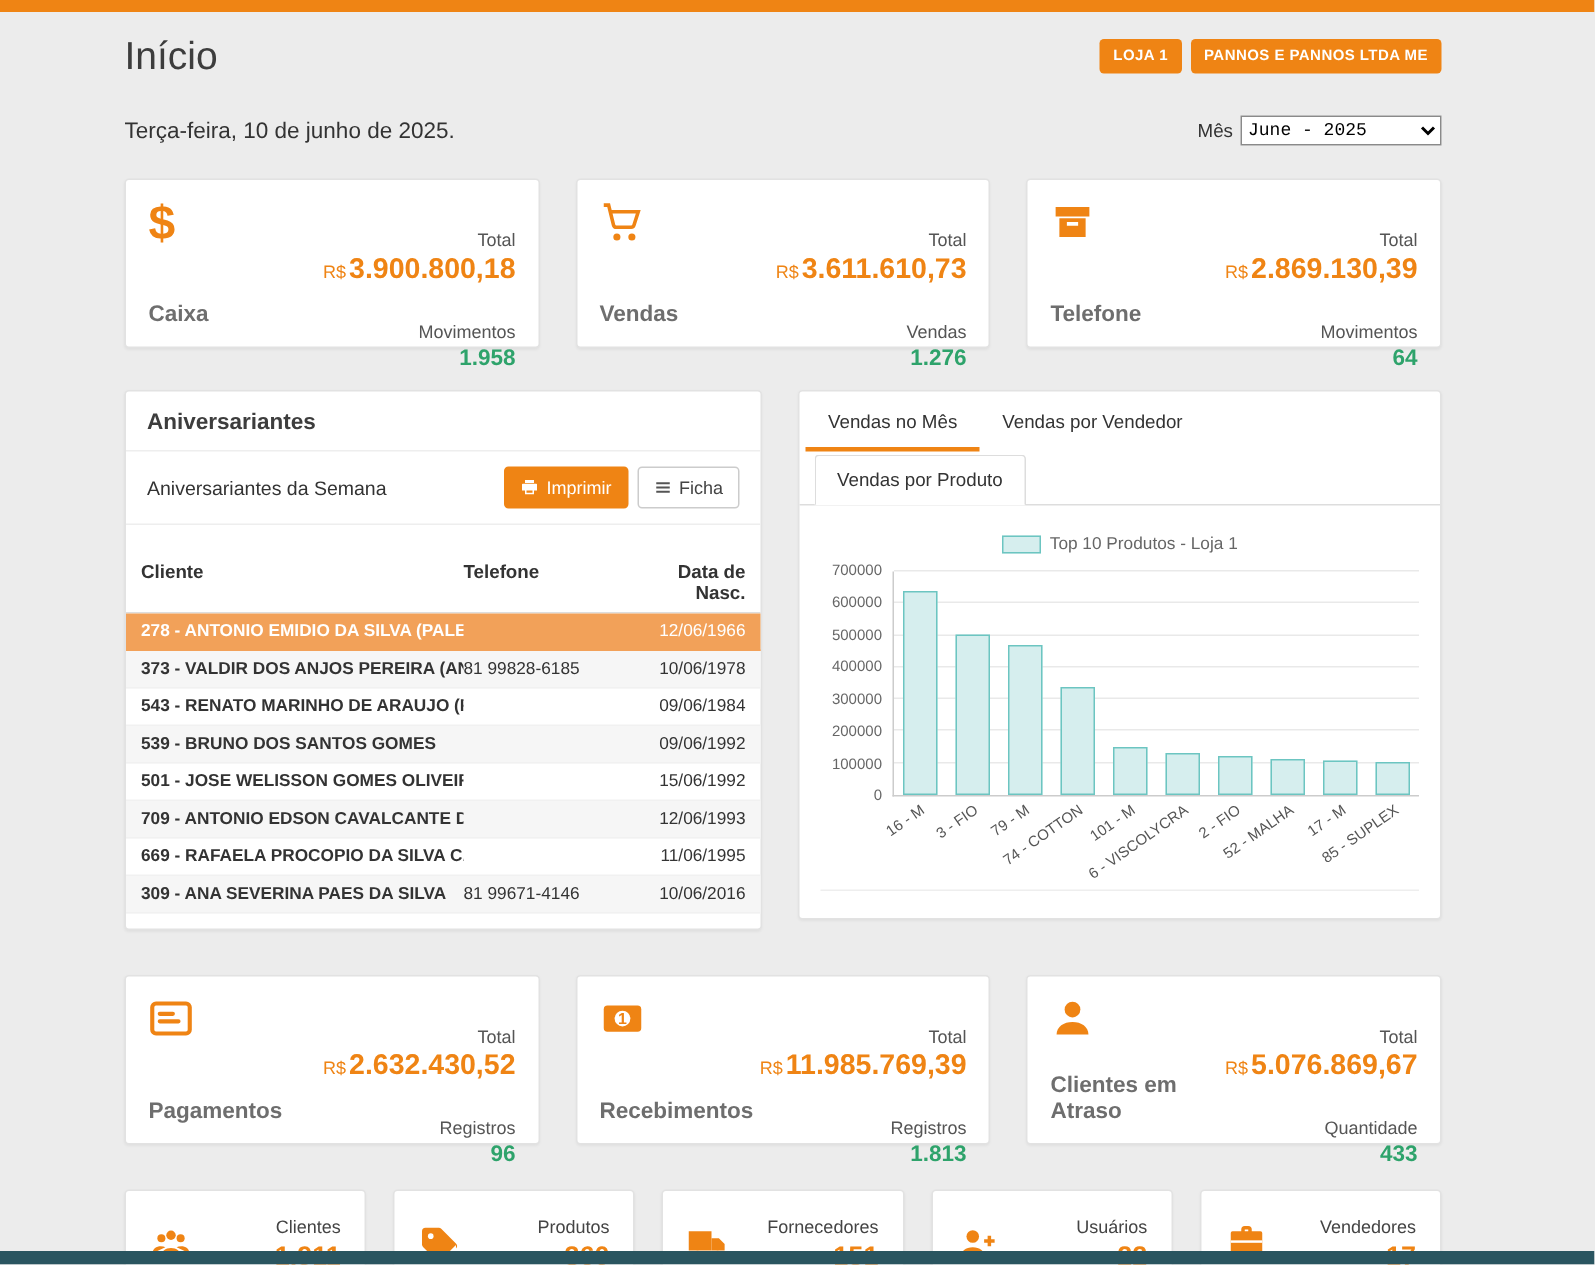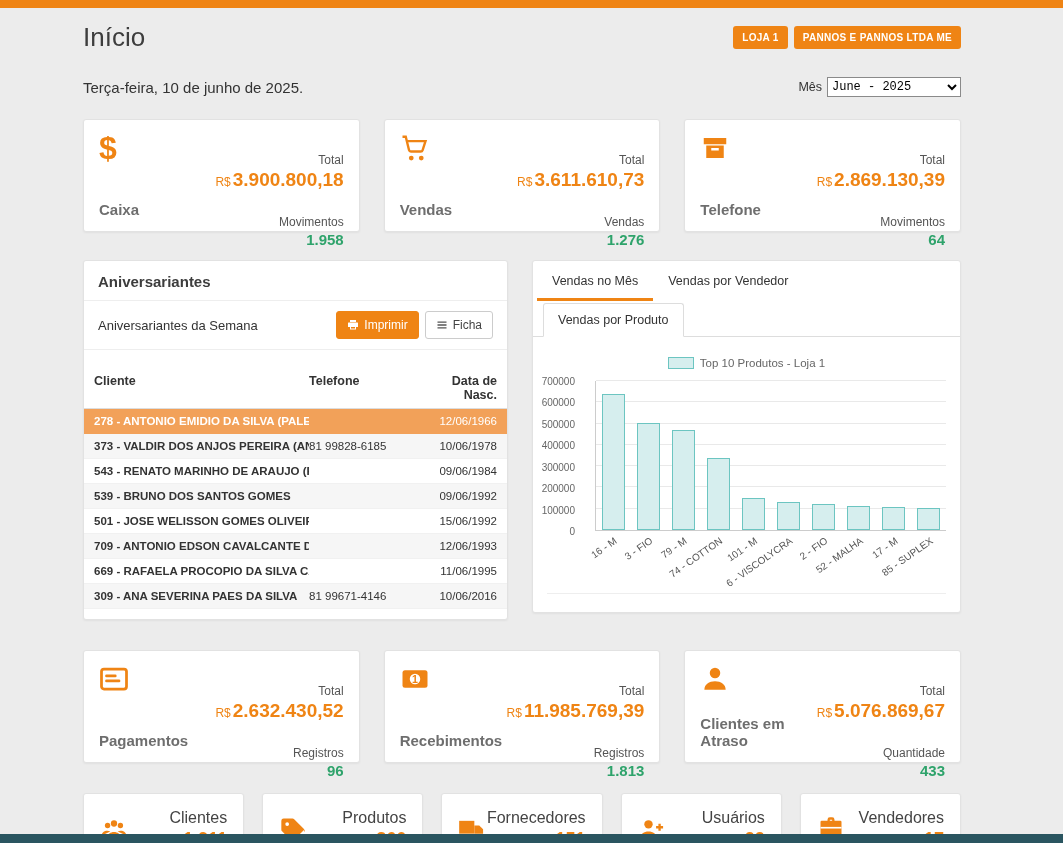--- a/index.html
+++ b/index.html
@@ -91,41 +91,41 @@
     display:inline-block;font-size:12.5px;color:#333;background:#fff;
     border:1px solid #ddd;border-bottom:1px solid #fff;border-radius:3px 3px 0 0;
     padding:9px 14px;margin-bottom:-1px;cursor:pointer;
   }
   .chart{padding:14px 14px 0;}
   .legend{display:flex;justify-content:center;align-items:center;gap:6px;margin:6px 0 12px;}
   .legend-swatch{width:26px;height:12px;background:var(--bar-fill);border:1px solid var(--bar-border);}
   .legend-text{font-size:11.5px;color:#666;}
   .plot-wrap{display:flex;}
   .y-axis{width:48px;position:relative;height:150px;}
-  .ytick{position:absolute;right:20px;transform:translateY(50%);font-size:10px;color:#666;}
+  .ytick{position:absolute;right:7px;transform:translateY(50%);font-size:10px;color:#666;}
   .plot{flex:1;height:150px;position:relative;border-left:1px solid #ccc;border-bottom:1px solid #ccc;}
   .gridlines{position:absolute;inset:0;}
   .gridline{position:absolute;left:0;right:0;height:1px;background:#e9e9e9;}
   .bars{position:absolute;inset:0;display:flex;align-items:flex-end;}
   .bar-slot{flex:1;display:flex;justify-content:center;align-items:flex-end;height:100%;}
   .bar{width:64%;background:var(--bar-fill);border:1px solid var(--bar-border);}
   .x-labels{display:flex;margin-left:48px;height:50px;}
   .xlab-slot{flex:1;position:relative;}
   .xlab{
     position:absolute;top:4px;right:50%;transform:rotate(-35deg);transform-origin:top right;
     font-size:10px;color:#555;white-space:nowrap;
   }
   .chart-footer-line{border-top:1px solid #eee;margin-top:12px;}
 
   
   .mini-row{display:flex;gap:18px;margin-top:30px;}
   .mini-card{flex:1;height:72px;display:flex;align-items:center;justify-content:space-between;padding:0 16px;}
   .mini-icon{color:var(--orange);display:flex;align-items:center;}
   .mini-right{display:flex;flex-direction:column;align-items:flex-end;gap:2px;}
-  .mini-label{font-size:16px;color:#444;}
+  .mini-label{font-size:12px;color:#444;}
   .mini-value{font-size:18px;font-weight:bold;color:var(--orange);}
 
   .row3{margin-top:30px;}
   svg{display:block;}
 </style>
 </head>
 <body>
 
 <div class="topbar"></div>
 

